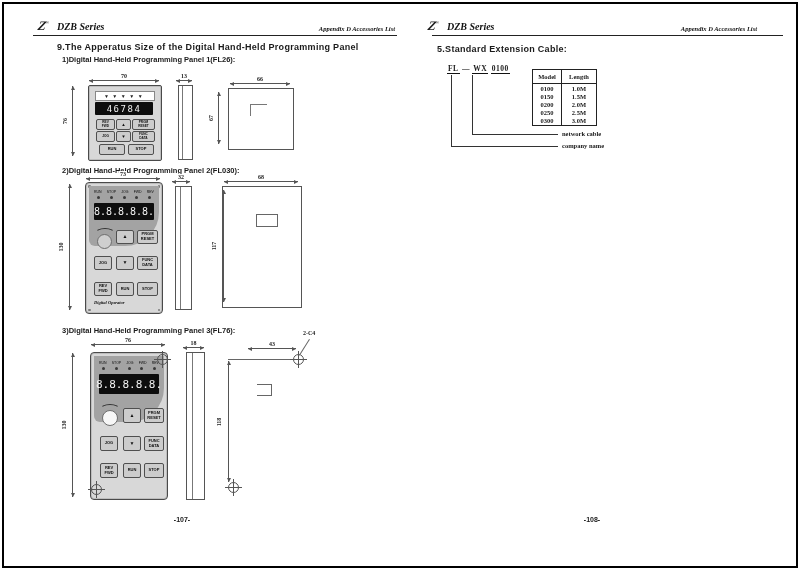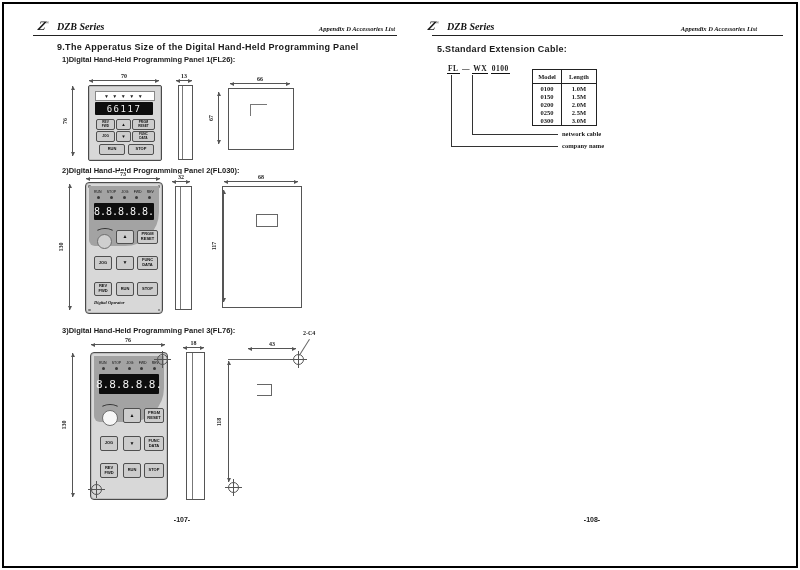--- a/index.html
+++ b/index.html
@@ -100,21 +100,21 @@
     <div class="hdim" style="left:89px;top:76px;width:70px;">
         <span class="dlabel">70</span>
       </div>
     <div class="vdim" style="left:68px;top:86px;height:70px;">
         <span class="dlabel">76</span>
       </div>
 
     <div class="panel-front" style="left:88px;top:85px;width:72px;height:74px;border-radius:2px;">
       <div class="abs" style="left:6px;top:5px;width:58px;height:8px;background:#fff;border:1px solid #888;
            font-size:5px;letter-spacing:3.5px;text-align:center;line-height:8px;color:#222;overflow:hidden;">▼▼▼▼▼</div>
-      <div class="seg" style="left:6px;top:16px;width:58px;height:13px;font-size:9px;letter-spacing:1.5px;">66117</div>
+      <div class="seg" style="left:6px;top:16px;width:58px;height:13px;font-size:9px;letter-spacing:1.5px;">46784</div>
       <div class="key sm" style="left:7px;top:33px;width:17px;height:9px;">REV
 FWD</div>
       <div class="key sm" style="left:27px;top:33px;width:13px;height:9px;font-size:4.5px;">▲</div>
       <div class="key sm" style="left:43px;top:33px;width:21px;height:9px;">PRGM
 RESET</div>
       <div class="key sm" style="left:7px;top:45px;width:17px;height:9px;">JOG</div>
       <div class="key sm" style="left:27px;top:45px;width:13px;height:9px;font-size:4.5px;">▼</div>
       <div class="key sm" style="left:43px;top:45px;width:21px;height:9px;">FUNC
 DATA</div>
       <div class="key" style="left:10px;top:58px;width:24px;height:9px;">RUN</div>

